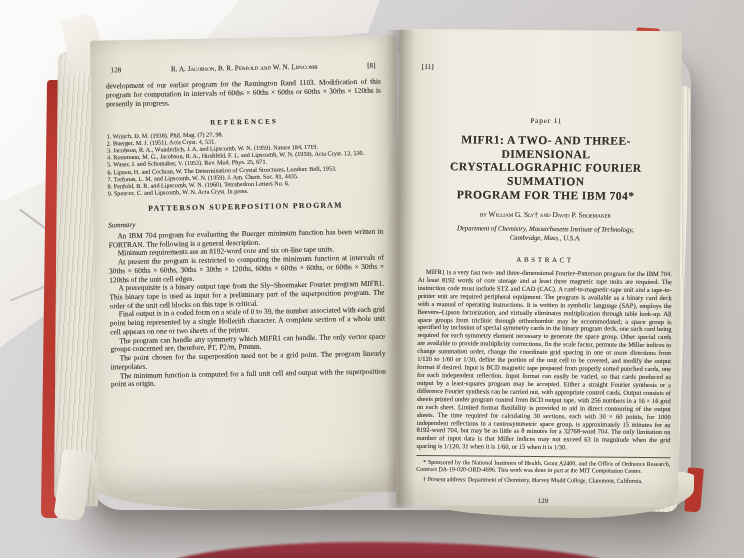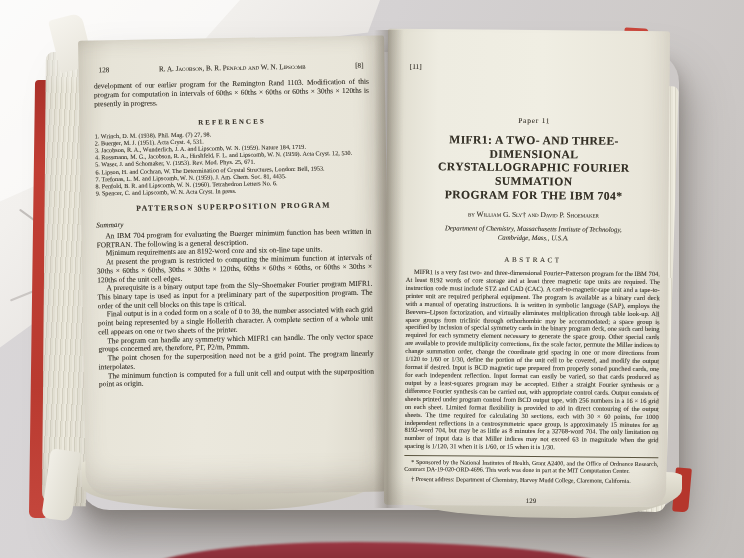--- a/index.html
+++ b/index.html
@@ -11,21 +11,21 @@
   .tissue{position:absolute;left:0;top:0;width:400px;height:362px;
     clip-path:polygon(0 0,95% 0,92% 9%,63% 13%,52% 27%,38% 58%,15% 84%,0 96%);
     background:linear-gradient(135deg,#f8f6f4 0%,#f2f0ed 30%,#e8e5e2 55%,#f0eeeb 75%,#e3e0dd 100%);}
   .tissue-hl{position:absolute;left:0;top:0;width:240px;height:212px;
     clip-path:polygon(0 0,100% 0,70% 38%,18% 86%,0 95%);
     background:rgba(255,255,255,.55);}
   .crease1{position:absolute;left:12px;top:232px;width:80px;height:2px;background:#c3bfbc;transform:rotate(36deg);border-radius:2px;}
   .crease2{position:absolute;left:8px;top:288px;width:62px;height:2px;background:#cbc7c4;transform:rotate(-22deg);border-radius:2px;}
 
   
-  .book{position:absolute;left:24px;top:20px;width:690px;height:538px;}
+  .book{position:absolute;left:36px;top:20px;width:690px;height:538px;}
   .book-shadow{position:absolute;left:55px;top:32px;width:600px;height:458px;border-radius:30px;
     box-shadow:0 26px 40px 8px rgba(92,86,80,.50),0 8px 16px rgba(92,86,80,.35);}
   .maroon{position:absolute;left:120px;top:522px;width:470px;height:30px;
     background:linear-gradient(180deg,#9a3642,#7c2830);border-radius:45% 55% 0 0/100% 100% 0 0;filter:blur(1px);}
 
   .red-left{position:absolute;left:8px;top:60px;width:17px;height:438px;
     background:linear-gradient(180deg,#a93029,#c13e34 20%,#b93a30 70%,#c4463c);
     border-radius:4px 2px 2px 6px;transform:rotate(0.8deg);}
   .red-tr{position:absolute;left:598px;top:8px;width:24px;height:120px;
     background:linear-gradient(180deg,#c8453a,#b5362c);transform:rotate(2.5deg);border-radius:2px 4px 2px 8px;}

